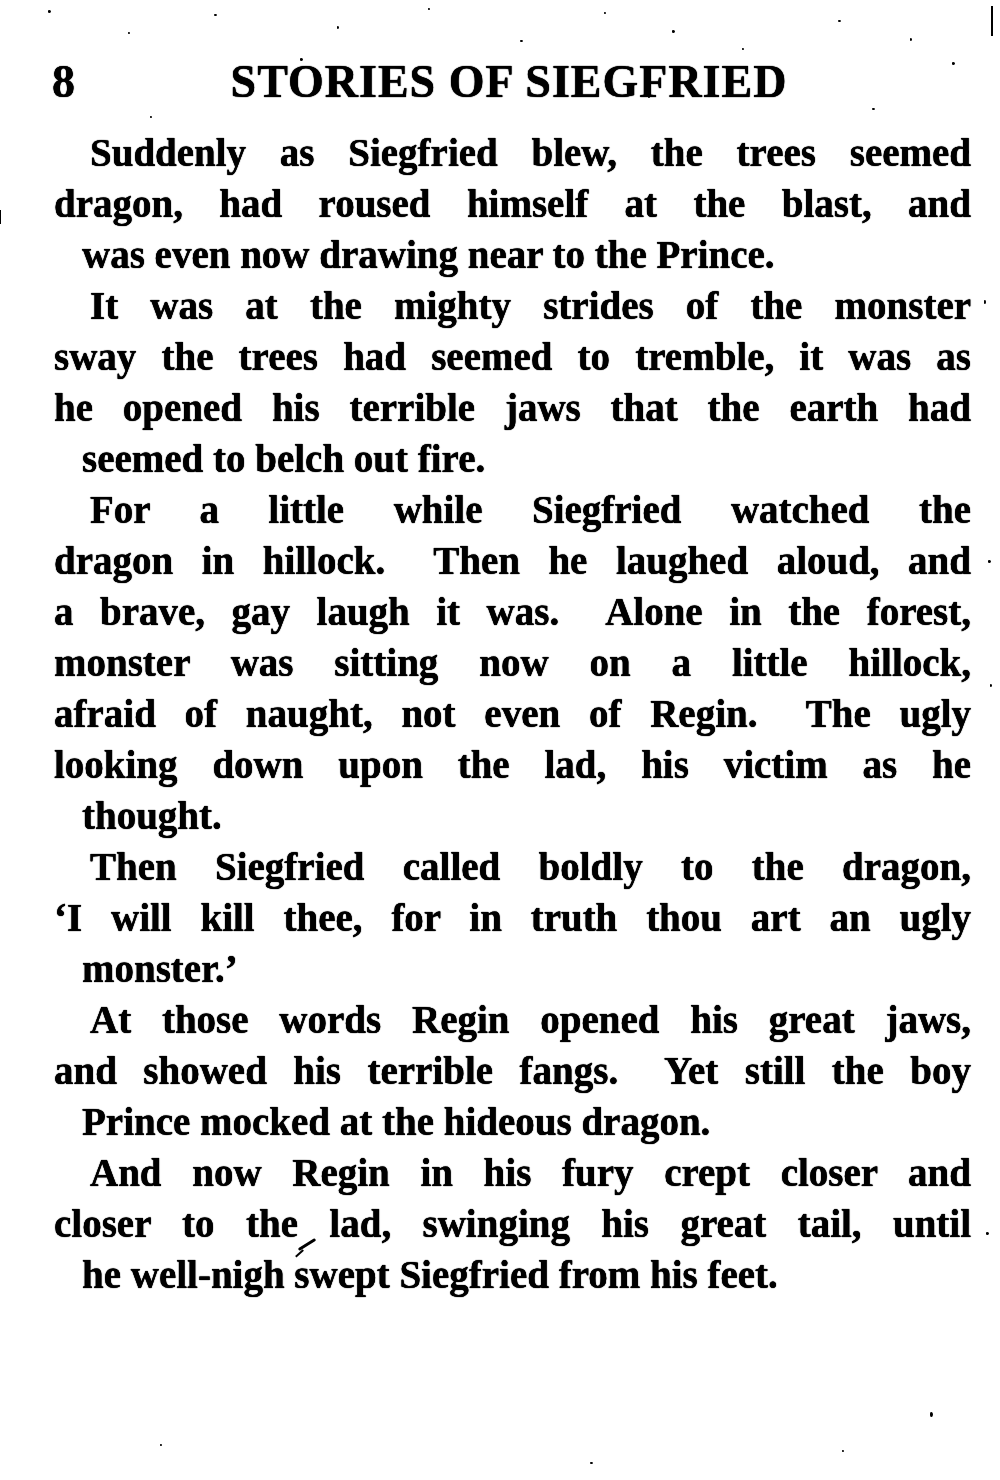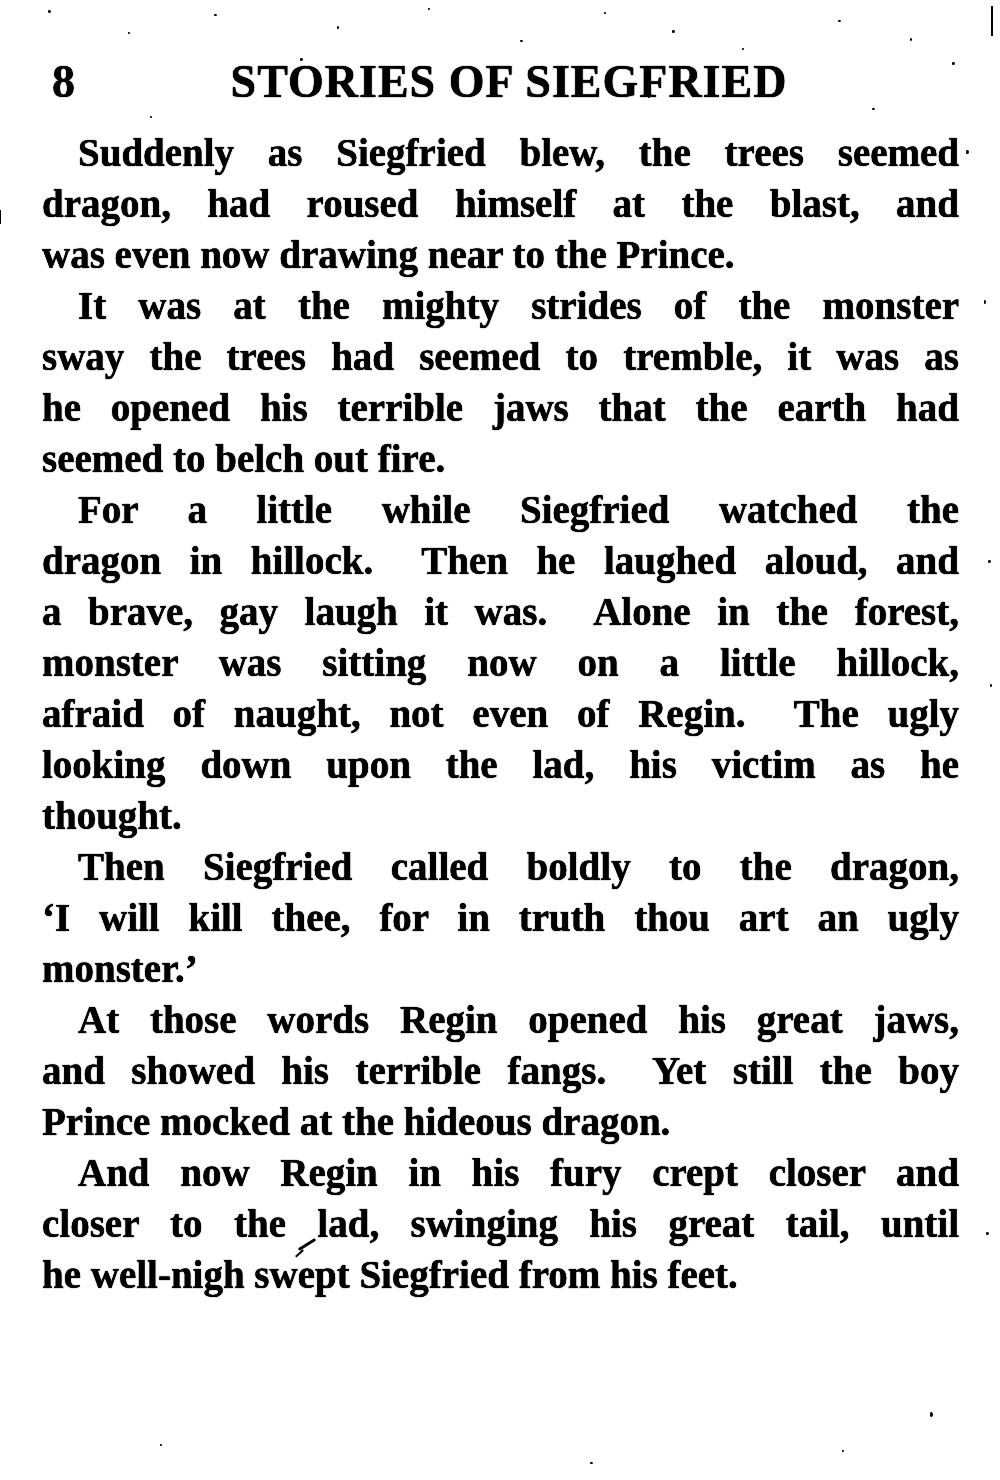--- a/index.html
+++ b/index.html
@@ -44,35 +44,35 @@
     font-size: 46px;
     font-weight: 700;
     line-height: 48px;
     letter-spacing: 1px;
     text-shadow: 0 0 0.9px #000, 0 0 0.9px #000;
   }
   
   .text-block {
     position: absolute;
     top: 127px;
-    left: 42px;
+    left: 54px;
     width: 917px;
   }
   .line {
     height: 51px;
     line-height: 51px;
     font-size: 39px;
     font-weight: 700;
     white-space: pre-wrap;
     text-align: justify;
     text-align-last: justify;
     text-shadow: 0 0 0.8px #000, 0 0 0.8px #000;
   }
   .line.indent { padding-left: 36px; }
-  .line.last { text-align-last: left; }
+  .line.last { text-align-last: left; margin-left: 28px; }
   
   .noise-layer { position: absolute; inset: 0; pointer-events: none; }
   .speck {
     position: absolute;
     background: #000;
     border-radius: 40% 60% 55% 45%;
   }
   .tickline {
     position: absolute;
     background: #000;

